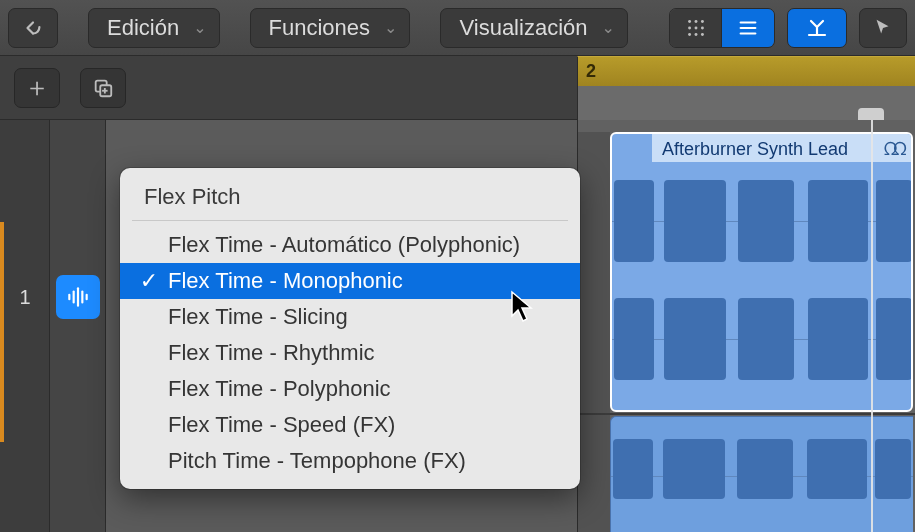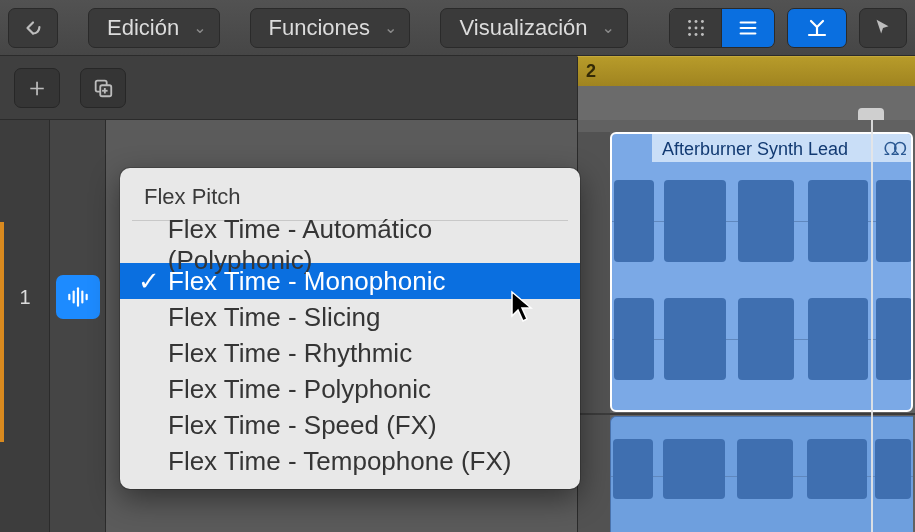--- a/index.html
+++ b/index.html
@@ -309,21 +309,21 @@
   .popup-divider {
     height: 1px;
     background: #c8c8c8;
     margin: 0 12px 6px 12px;
   }
   .popup-item {
     display: flex;
     align-items: center;
     height: 36px;
     padding: 0 14px 0 18px;
-    font-size: 26px;
+    font-size: 22px;
     color: #353535;
     gap: 8px;
   }
   .popup-item .check { width: 22px; text-align: center; color: inherit; visibility: hidden; }
   .popup-item.selected { background: #0a6fe0; color: #fff; }
   .popup-item.selected .check { visibility: visible; }
 
   
   .cursor-arrow {
     position: absolute;
@@ -532,20 +532,20 @@
       <div class="popup-item">
         <span class="check">✓</span>
         <span>Flex Time - Polyphonic</span>
       </div>
       <div class="popup-item">
         <span class="check">✓</span>
         <span>Flex Time - Speed (FX)</span>
       </div>
       <div class="popup-item">
         <span class="check">✓</span>
-        <span>Flex Time - Tempophone (FX)</span>
+        <span>Pitch Time - Tempophone (FX)</span>
       </div>
     </div>
 </div>
 
 <svg class="cursor-arrow" width="28" height="34" viewBox="0 0 28 34">
   <path d="M2 2 L2 26 L8 20 L13 31 L17 29 L12 18 L21 18 Z" fill="#000" stroke="#fff" stroke-width="1.5"></path>
 </svg>
 
 </body></html>

